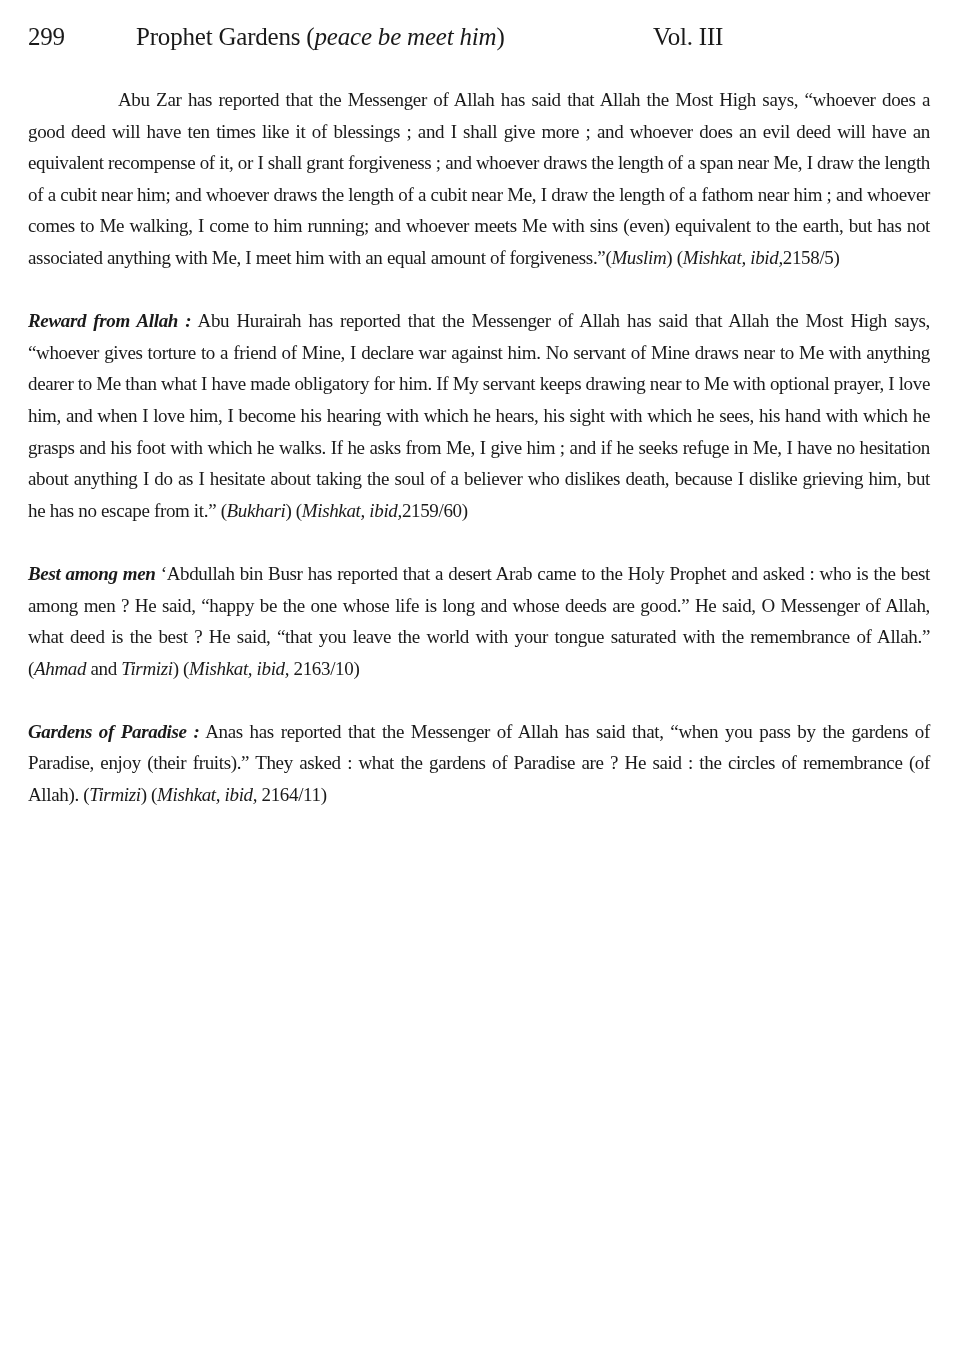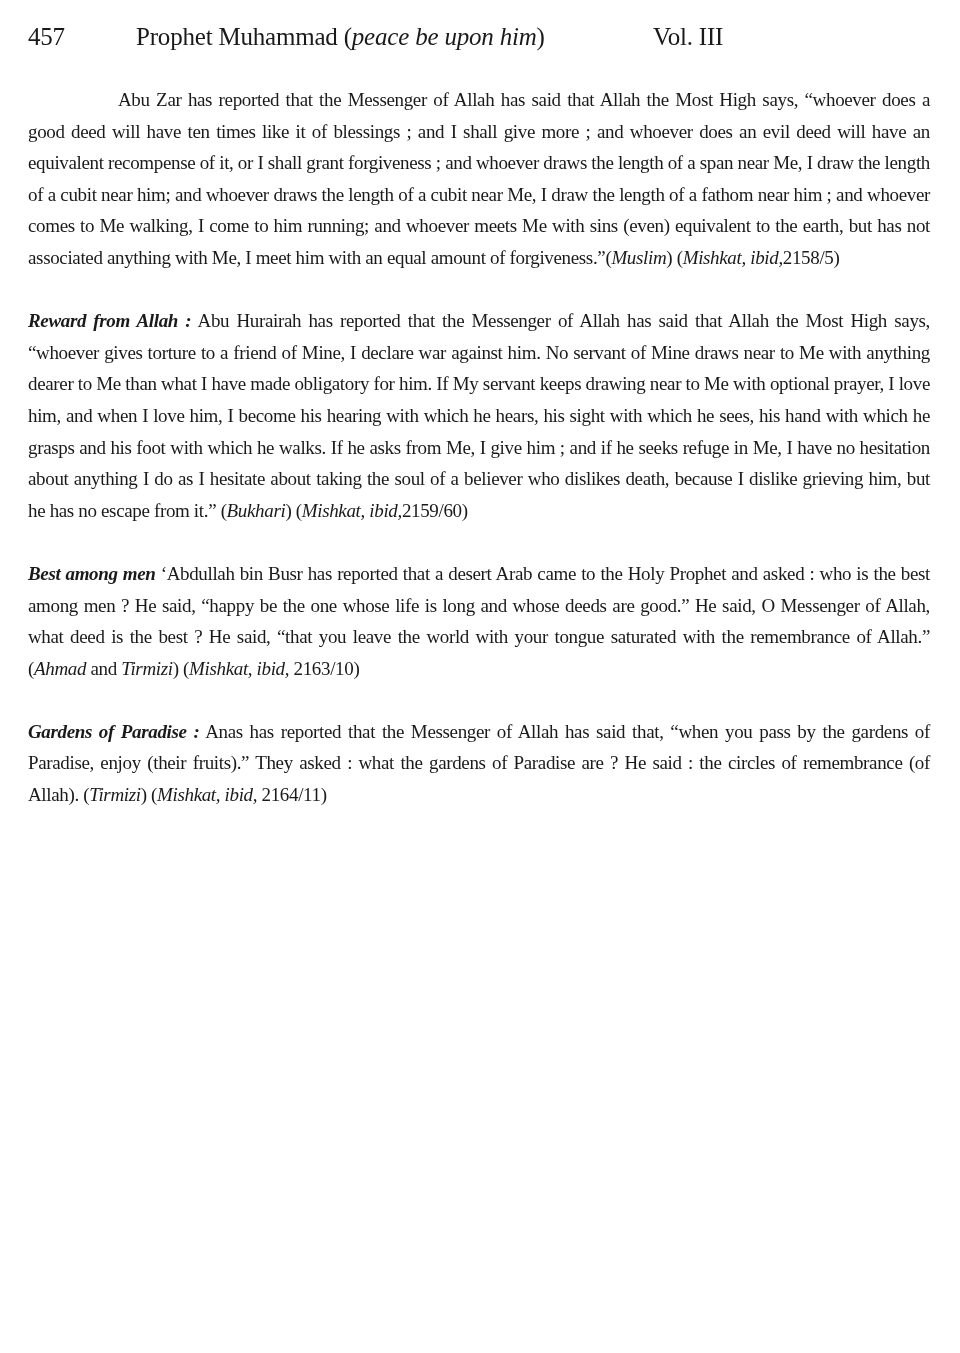--- a/index.html
+++ b/index.html
@@ -60,22 +60,22 @@
     .heading {
       font-weight: bold;
       font-style: italic;
     }
     i { font-style: italic; }
   </style>
 </head>
 <body>
 
 <div class="page-header">
-  <span class="page-number">457</span>
-  <span class="book-title"><span>Prophet Muhammad (</span><i>peace be upon him</i><span>)</span></span>
+  <span class="page-number">299</span>
+  <span class="book-title"><span>Prophet Gardens (</span><i>peace be meet him</i><span>)</span></span>
   <span class="volume">Vol. III</span>
 </div>
 
 <div class="content">
 
   <p class="para first"><span>Abu Zar has reported that the Messenger of Allah has said that Allah the Most High says, “whoever does a good deed will have ten times like it of blessings ; and I shall give more ; and whoever does an evil deed will have an equivalent recompense of it, or I shall grant forgiveness ; and whoever draws the length of a span  near Me, I draw the length of a cubit near him; and whoever draws the length of a cubit near Me, I draw the length of a fathom near him ; and whoever comes to Me walking, I come to him running; and whoever meets Me with sins (even) equivalent to the earth, but has not associated anything with Me, I meet him with an equal amount of forgiveness.”</span><span><span>(</span><i>Muslim</i><span>)</span></span><span><span> (</span><i>Mishkat, ibid,</i><span>2158/5)</span></span></p>
 
   <p class="para"><span class="heading">Reward from Allah :</span><span> Abu Hurairah has reported that the Messenger of Allah has said that Allah the Most High says, “whoever gives torture to a friend of Mine, I declare war against him. No servant  of Mine draws near to Me with anything dearer to Me than what I have made obligatory for him. If My servant keeps drawing near to Me with optional prayer, I love him, and when I love him, I become his hearing with which he hears, his sight with which he sees, his hand with which he grasps and his foot with which he walks. If he asks from Me, I give him ; and if he seeks refuge in Me, I have no  hesitation about anything I do as I hesitate about taking the soul of a believer who dislikes death, because I dislike grieving him, but he has no escape from it.” </span><span><span>(</span><i>Bukhari</i><span>)</span></span><span><span> (</span><i>Mishkat, ibid,</i><span>2159/60)</span></span></p>
 
   <p class="para"><span class="heading">Best among men</span><span> ‘Abdullah bin Busr has reported that a desert Arab came to the Holy Prophet and asked : who is the best among   men ? He said, “happy be the one whose life is long and whose deeds are good.” He said, O Messenger of Allah, what deed is  the best ? He said, “that you leave the world with your tongue saturated with the remembrance of Allah.” </span><span><span>(</span><i>Ahmad</i><span> and </span><i>Tirmizi</i><span>)</span></span><span><span> (</span><i>Mishkat, ibid,</i><span> 2163/10)</span></span></p>

